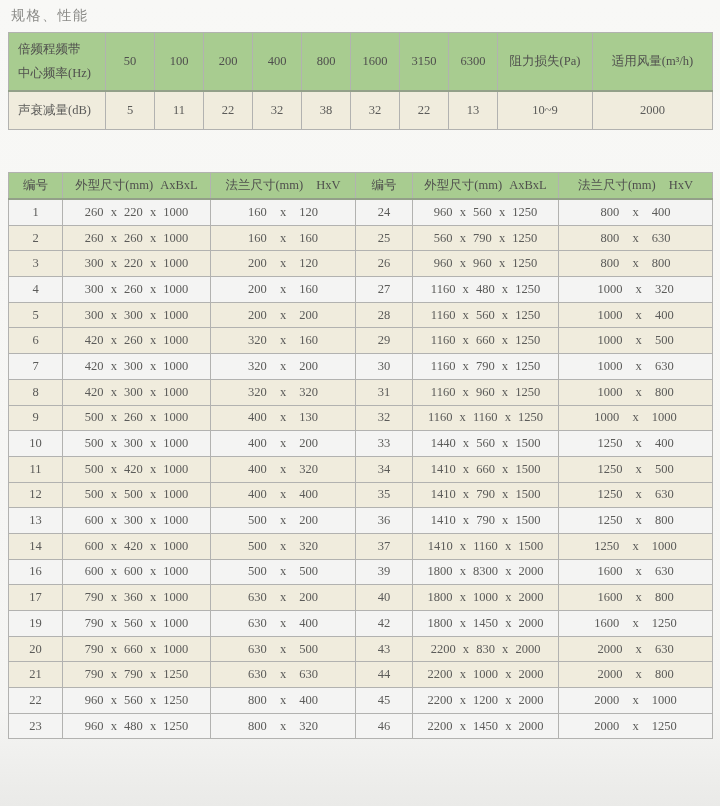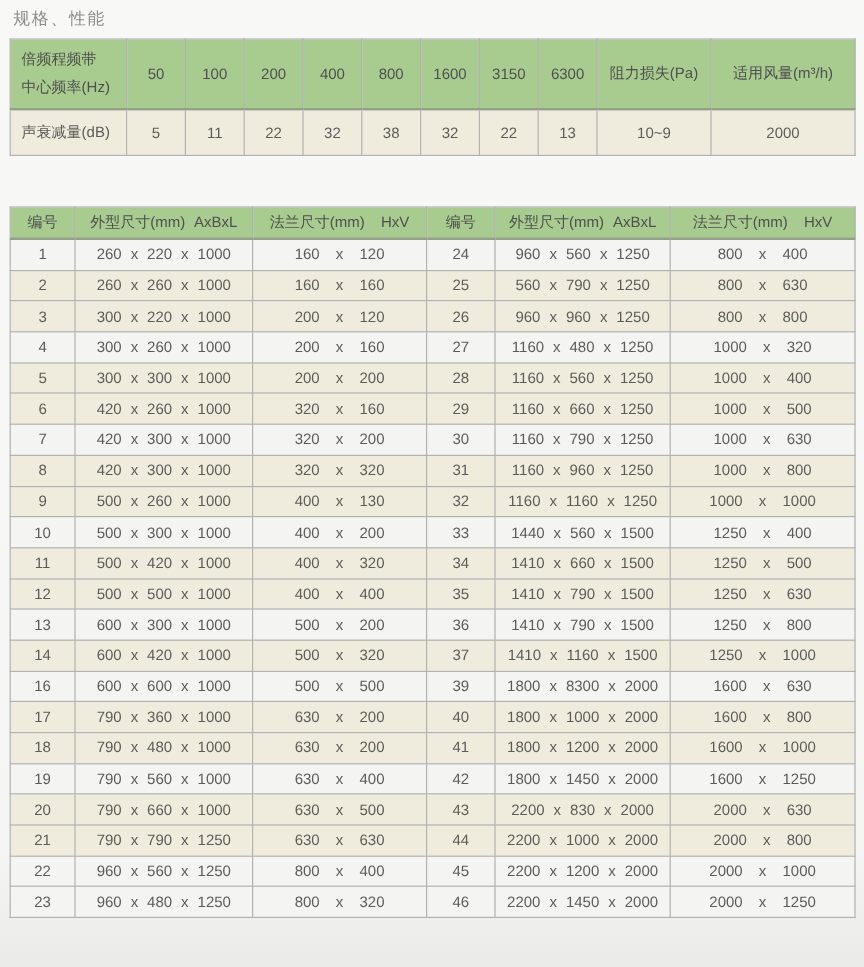--- a/index.html
+++ b/index.html
@@ -5,21 +5,21 @@
   html,body{margin:0;padding:0;}
   body{
     width:720px;height:806px;position:relative;overflow:hidden;
     background:linear-gradient(180deg,#f8f8f6 0%,#f5f5f3 88%,#eaeae8 100%);
     font-family:"Liberation Sans","DejaVu Sans",sans-serif;
   }
   .page-title{
     position:absolute;top:7px;left:11px;
     font-size:14px;color:var(--title-gray);letter-spacing:1.5px;text-align:right;
   }
-  table{border-collapse:collapse;table-layout:fixed;position:absolute;left:8px;width:704px;}
+  table{border-collapse:collapse;table-layout:fixed;position:absolute;left:8px;width:704px;font-family:Liberation Serif, serif;}
   th,td{
     border:1px solid var(--border-inner);
     font-weight:normal;text-align:center;padding:0;
     color:var(--text-data);font-size:12.5px;
   }
   table{border:1px solid var(--border-outer);}
   thead th{
     background:var(--header-green);
     color:var(--text-dark);
     border-bottom:2px solid #93a089;
@@ -236,28 +236,20 @@
         <td class="c-flange">1600 x 630</td>
       </tr>
       <tr class="cream">
         <td class="c-no">17</td>
         <td class="c-dim">790 x 360 x 1000</td>
         <td class="c-flange">630 x 200</td>
         <td class="c-no">40</td>
         <td class="c-dim">1800 x 1000 x 2000</td>
         <td class="c-flange">1600 x 800</td>
       </tr>
-      <tr class="cream">
-        <td class="c-no">18</td>
-        <td class="c-dim">790 x 480 x 1000</td>
-        <td class="c-flange">630 x 200</td>
-        <td class="c-no">41</td>
-        <td class="c-dim">1800 x 1200 x 2000</td>
-        <td class="c-flange">1600 x 1000</td>
-      </tr>
       <tr class="light">
         <td class="c-no">19</td>
         <td class="c-dim">790 x 560 x 1000</td>
         <td class="c-flange">630 x 400</td>
         <td class="c-no">42</td>
         <td class="c-dim">1800 x 1450 x 2000</td>
         <td class="c-flange">1600 x 1250</td>
       </tr>
       <tr class="cream">
         <td class="c-no">20</td>

